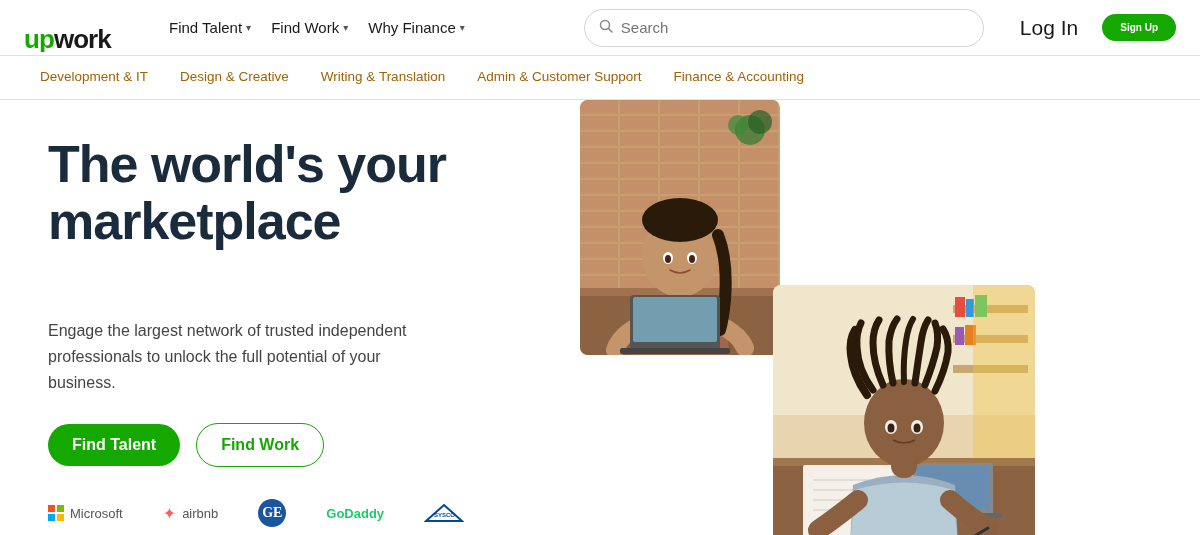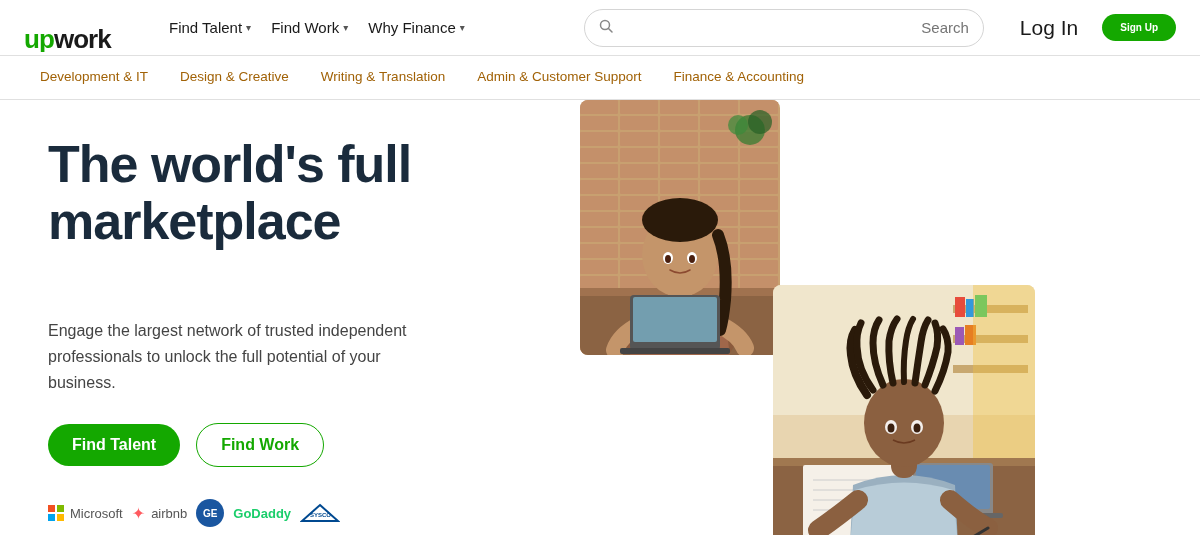--- a/index.html
+++ b/index.html
@@ -58,21 +58,20 @@
       max-width: 400px;
       margin-left: auto;
     }
     .search-bar input {
       border: none;
       outline: none;
       font-size: 15px;
       color: #888;
       width: 100%;
       background: transparent;
-      text-align: right;
     }
     .search-icon-svg {
       color: #888;
       font-size: 14px;
     }
     .header-actions {
       display: flex;
       align-items: center;
       gap: 12px;
       flex-shrink: 0;
@@ -171,21 +170,21 @@
       color: #14a800;
       font-size: 16px;
       font-weight: 600;
       border: 1.5px solid #14a800;
       border-radius: 28px;
       padding: 12px 24px;
       cursor: pointer;
     }
     .trusted-by {
       display: flex;
-      gap: 9px;
+      gap: 40px;
     }
     .trusted-logo {
       display: flex;
       align-items: center;
       gap: 6px;
       font-size: 13px;
       color: #555;
       font-weight: 500;
     }
     .ms-icon {
@@ -216,23 +215,24 @@
       color: #ff5a5f;
     }
     .ge-circle {
       width: 28px;
       height: 28px;
       border-radius: 50%;
       background: #1a56a0;
       display: flex;
       align-items: center;
       justify-content: center;
-      font-size: 10px;
+      font-size: 14px;
       color: #fff;
       font-weight: 700;
+      font-family: Liberation Serif, serif;
     }
     .godaddy-text {
       font-size: 13px;
       color: #1bce6b;
       font-weight: 700;
     }
 
     
     .svg-photo {
       position: absolute;
@@ -285,21 +285,21 @@
 <nav class="category-nav">
   <div class="category-item">Development &amp; IT</div>
   <div class="category-item">Design &amp; Creative</div>
   <div class="category-item">Writing &amp; Translation</div>
   <div class="category-item">Admin &amp; Customer Support</div>
   <div class="category-item">Finance &amp; Accounting</div>
 </nav>
 
 <main class="main">
   <section class="hero-left">
-    <h1 class="hero-title">The world's full marketplace</h1>
+    <h1 class="hero-title">The world's your marketplace</h1>
     <p class="hero-subtitle">Engage the largest network of trusted independent professionals to unlock the full potential of your business.</p>
 
     <div class="cta-buttons">
       <button class="find-talent-btn">Find Talent</button>
       <button class="find-work-btn">Find Work</button>
     </div>
 
     <div class="trusted-by">
 
       <div class="trusted-logo">

